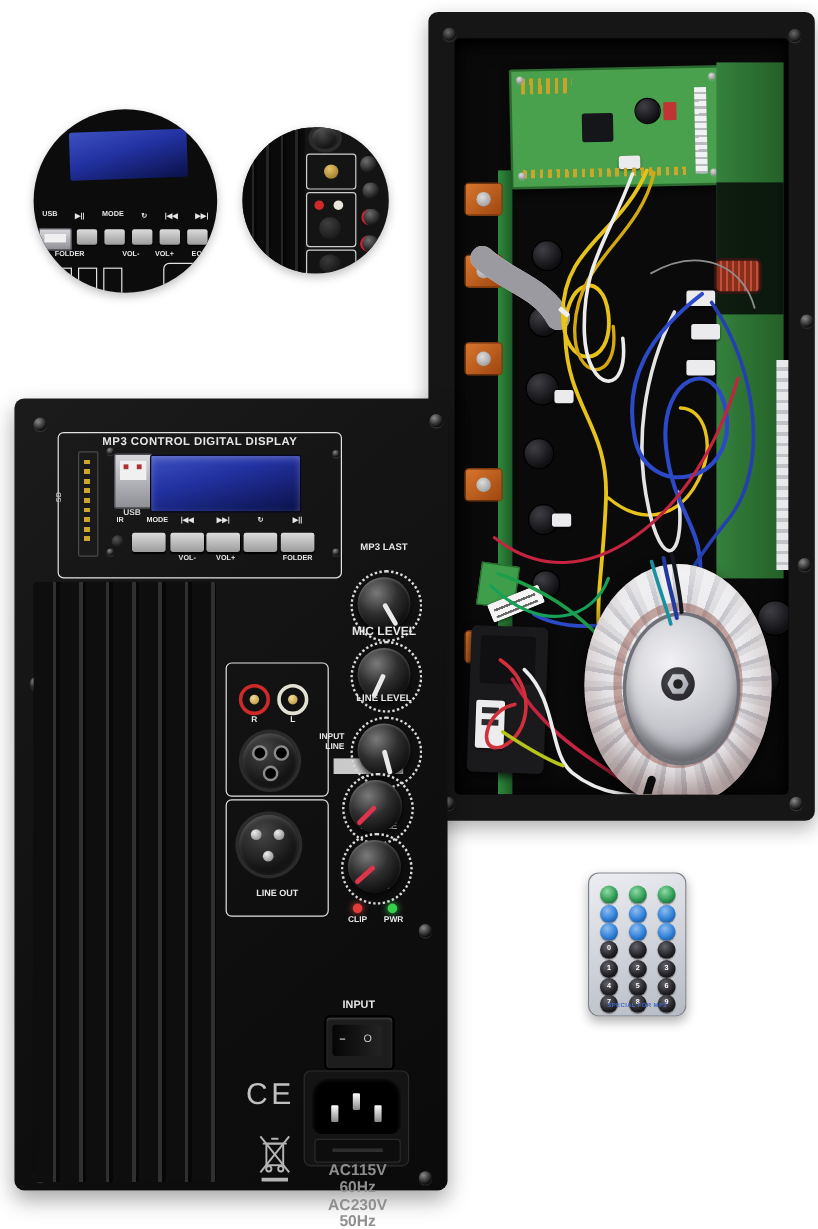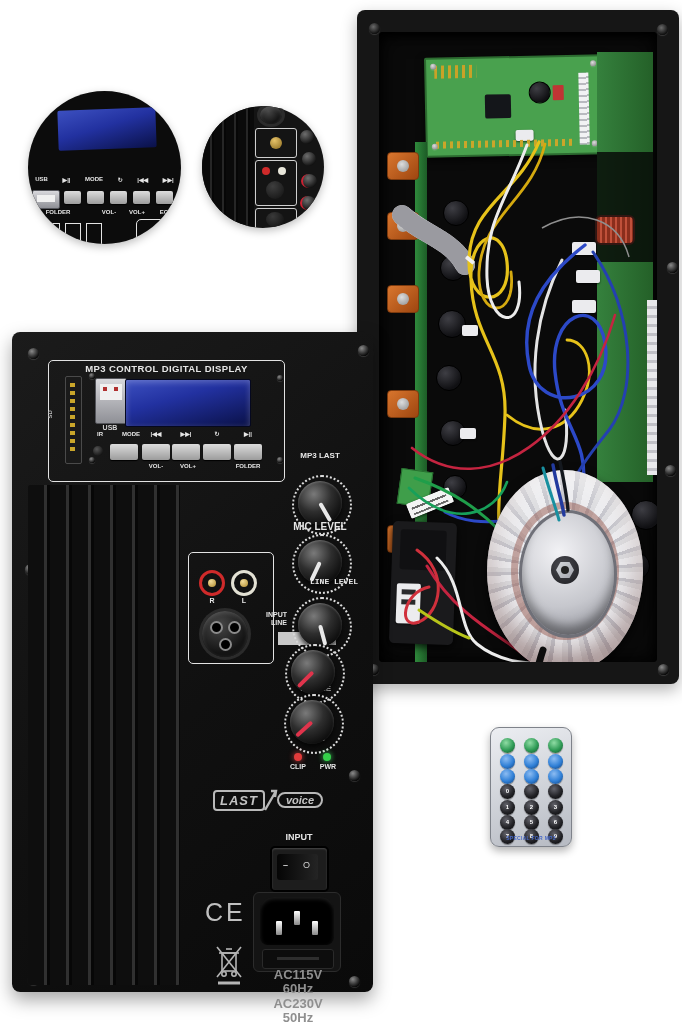--- a/index.html
+++ b/index.html
@@ -299,34 +299,42 @@
         <span>INPUT</span><br>
         <span>LINE</span>
       </div>
       <div class="xlr" style="left:13px;top:58px;width:46px;height:46px;">
         <div class="hole" style="left:8px;top:10px;"></div>
         <div class="hole" style="left:26px;top:10px;"></div>
         <div class="hole" style="left:17px;top:27px;"></div>
       </div>
     </div>
 
+    <div class="obox" style="left:176px;top:334px;width:84px;height:96px;">
+      <div class="xlr" style="left:10px;top:12px;width:50px;height:50px;">
+        <div class="pin3" style="left:10px;top:12px;"></div>
+        <div class="pin3" style="left:29px;top:12px;"></div>
+        <div class="pin3" style="left:20px;top:30px;"></div>
+      </div>
+      <div class="t" style="left:0;top:74px;width:84px;font-size:7.5px;">LINE OUT</div>
+    </div>
 
     <div class="t" style="left:284px;top:120px;width:48px;font-size:8px;">MP3 LAST</div>
     <div class="ring" style="left:280px;top:143px;">
       <div class="knob">
           <div class="ptr" style="transform:rotate(150deg);"></div>
         </div>
     </div>
     <div class="t" style="left:273px;top:189px;width:70px;font-size:10px;">MIC LEVEL</div>
     <div class="ring" style="left:280px;top:202px;">
       <div class="knob">
           <div class="ptr" style="transform:rotate(205deg);"></div>
         </div>
     </div>
-    <div class="t" style="left:287px;top:246px;width:70px;font-size:8px;font-family:Liberation Mono, monospace;">LINE LEVEL</div>
+    <div class="t" style="left:273px;top:246px;width:70px;font-size:8px;">LINE LEVEL</div>
     <div class="abs" style="left:266px;top:300px;width:58px;height:13px;background:#c9c9c9;"></div>
     <div class="ring" style="left:280px;top:265px;">
       <div class="knob">
           <div class="ptr" style="transform:rotate(165deg);"></div>
         </div>
     </div>
     <div class="t" style="left:268px;top:353px;width:70px;font-size:8px;">TREBLE</div>
     <div class="ring" style="left:273px;top:312px;">
       <div class="knob">
           <div class="ptr red" style="transform:rotate(225deg);"></div>
@@ -337,27 +345,20 @@
       <div class="knob">
           <div class="ptr red" style="transform:rotate(228deg);"></div>
         </div>
     </div>
 
     <div class="led" style="left: 282px; top: 421px; background: rgb(226, 59, 59);"></div>
     <div class="led" style="left: 311px; top: 421px; box-shadow: rgba(80, 255, 120, 0.5) 0px 0px 5px 1px; background: rgb(53, 208, 74);"></div>
     <span class="t" style="left:268px;top:431px;width:36px;font-size:7px;">CLIP</span>
     <span class="t" style="left:298px;top:431px;width:36px;font-size:7px;">PWR</span>
 
-    <div class="abs" style="left:201px;top:453px;height:30px;display:flex;align-items:center;color:#c4c4c4;">
-      <span style="border:2px solid #b9b9b9;border-radius:4px;padding:1px 5px;font-size:13px;font-weight:bold;font-style:italic;letter-spacing:1px;">LAST</span>
-      <svg width="16" height="24" viewBox="0 0 16 24" style="margin:0 -2px;">
-        <path d="M2,22 L13,3 M8,3 L13,3 L12,9" stroke="#b9b9b9" stroke-width="2.4" fill="none"></path>
-      </svg>
-      <span style="border:2px solid #b9b9b9;border-radius:10px;padding:0px 7px;font-size:11px;font-weight:bold;font-style:italic;">voice</span>
-    </div>
 
     <div class="t" style="left:265px;top:501px;width:44px;font-size:9px;">INPUT</div>
     <div class="abs" style="left:258px;top:514px;width:55px;height:42px;background:#1d1d1d;border:2px solid #000;border-radius:5px;box-shadow:inset 0 1px 2px rgba(255,255,255,.2);">
       <div class="abs" style="left:5px;top:6px;width:41px;height:26px;border-radius:3px;background:linear-gradient(90deg,#050505,#242424);">
         <span class="abs" style="left:6px;top:6px;color:#cfcfcf;font-size:9px;font-weight:bold;">–</span>
         <span class="abs" style="left:26px;top:6px;color:#cfcfcf;font-size:9px;">O</span>
       </div>
     </div>
 
     <div class="abs" style="left:193px;top:566px;width:52px;color:#c0c0c0;font-size:25px;letter-spacing:3px;">CE</div>

